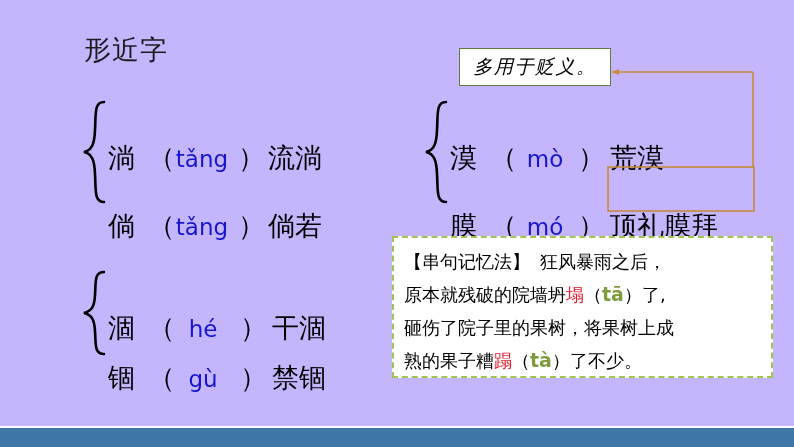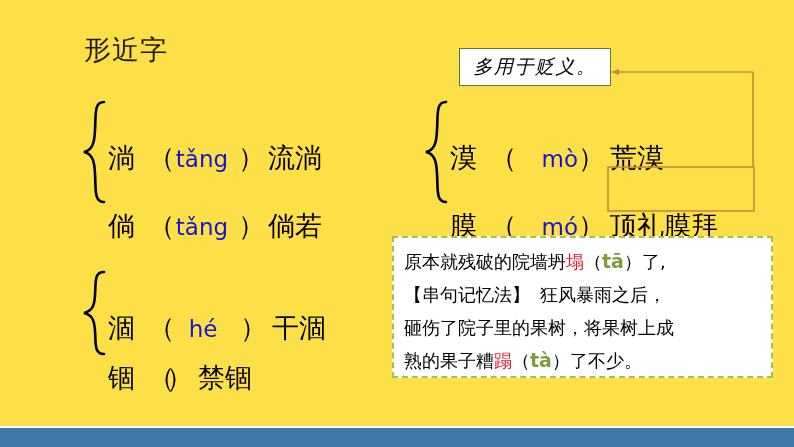--- a/index.html
+++ b/index.html
@@ -13,21 +13,21 @@
     position: relative;
     overflow: hidden;
     font-family: "DejaVu Sans", "Liberation Sans", sans-serif;
   }
 
   #slide {
     position: absolute;
     left: 0; top: 0;
     width: 794px;
     height: 447px;
-    background: #fde047;
+    background: #c4b5fd;
   }
 
   
   .title {
     position: absolute;
     left: 84px;
     top: 36px;
     font-size: 27px;
     font-weight: 500;
     color: #1a1a1a;
@@ -95,21 +95,21 @@
   #group-tang .c-hz { width: 40px; }
   #group-tang .c-lp { width: 18px; }
   #group-tang .c-py { width: 72px; }
   #group-tang .c-rp { width: 30px; }
 
   
   #group-mo { left: 424px; top: 100px; }
   #group-mo .rows { height: 104px; }
   #group-mo .c-hz { width: 40px; }
   #group-mo .c-lp { width: 22px; }
-  #group-mo .c-py { width: 66px; text-align: right; }
+  #group-mo .c-py { width: 66px; }
   #group-mo .c-rp { width: 32px; }
 
   
   #group-he { left: 82px; top: 270px; }
   #group-he .rows { height: 86px; }
   #group-he .c-hz { width: 40px; }
   #group-he .c-lp { width: 18px; }
   #group-he .c-py { width: 74px; }
   #group-he .c-rp { width: 32px; }
 
@@ -261,20 +261,21 @@
       <div class="row">
         <span class="hanzi c-hz">涸</span>
         <span class="paren c-lp">（</span>
         <span class="pinyin c-py">hé</span>
         <span class="paren c-rp">）</span>
         <span class="word">干涸</span>
       </div>
       <div class="row">
         <span class="hanzi c-hz">锢</span>
         <span class="paren c-lp">（</span>
+        <span class="pinyin c-py">gù</span>
         <span class="paren c-rp">）</span>
         <span class="word">禁锢</span>
       </div>
     </div>
   </div>
 
   <svg class="callout-svg">
 
     <rect x="608" y="167" width="146" height="44" fill="none" stroke="#C98A3C" stroke-width="1.6"></rect>
 
@@ -284,24 +285,24 @@
 
     <path d="M611 72 L619 69 L619 75 Z" fill="#C98A3C"></path>
   </svg>
 
   <div class="note-box">
     <span class="note-text">多用于贬义。</span>
   </div>
 
   <div class="memory-box">
     <div class="memory-line">
+      <span>【串句记忆法】</span><span style="display:inline-block;width:10px"></span><span>狂风暴雨之后，</span>
+    </div>
+    <div class="memory-line">
       <span>原本就残破的院墙坍</span><span class="hl-red">塌</span><span class="small-paren">（</span><span class="hl-green">tā</span><span class="small-paren">）</span><span>了,</span>
-    </div>
-    <div class="memory-line">
-      <span>【串句记忆法】</span><span style="display:inline-block;width:10px"></span><span>狂风暴雨之后，</span>
     </div>
     <div class="memory-line">砸伤了院子里的果树，将果树上成</div>
     <div class="memory-line">
       <span>熟的果子糟</span><span class="hl-red">蹋</span><span class="small-paren">（</span><span class="hl-green">tà</span><span class="small-paren">）</span><span>了不少。</span>
     </div>
   </div>
 
   <div class="bottom-bar-edge"></div>
   <div class="bottom-bar"></div>
 

